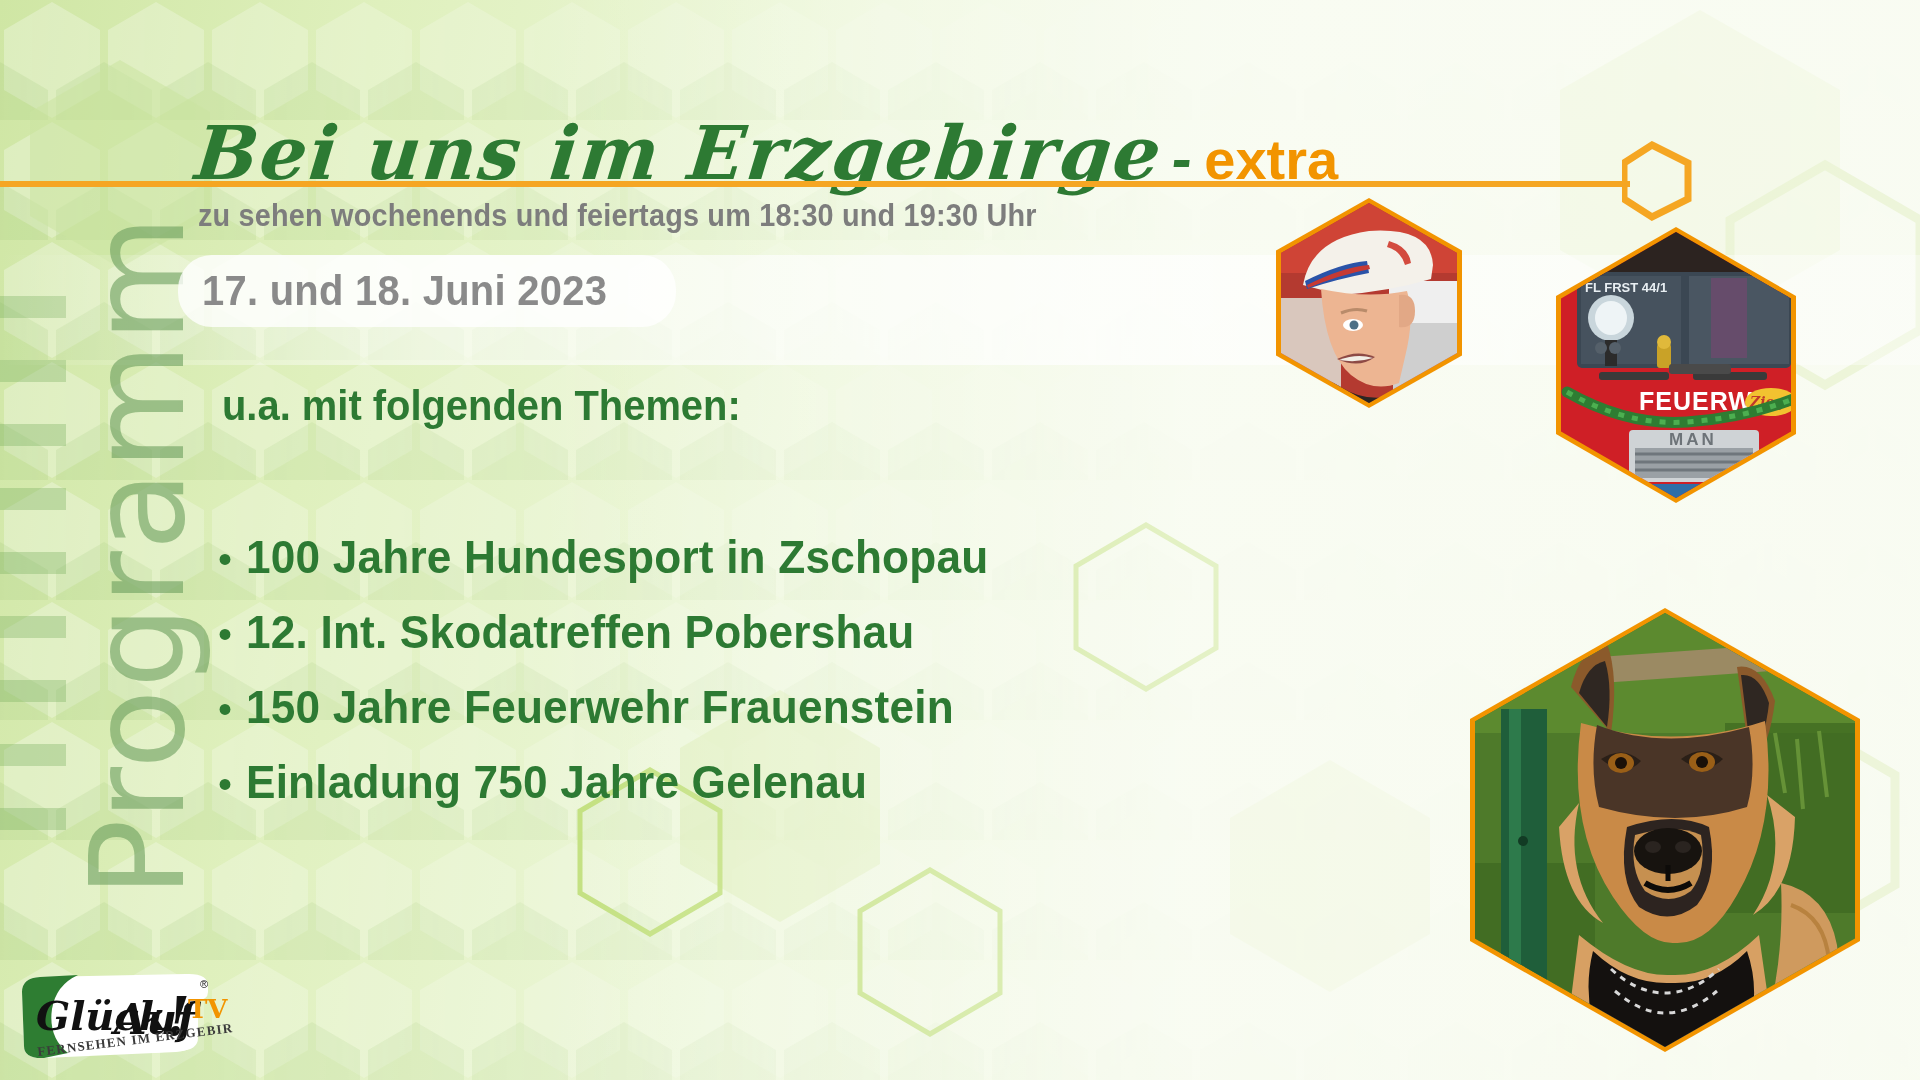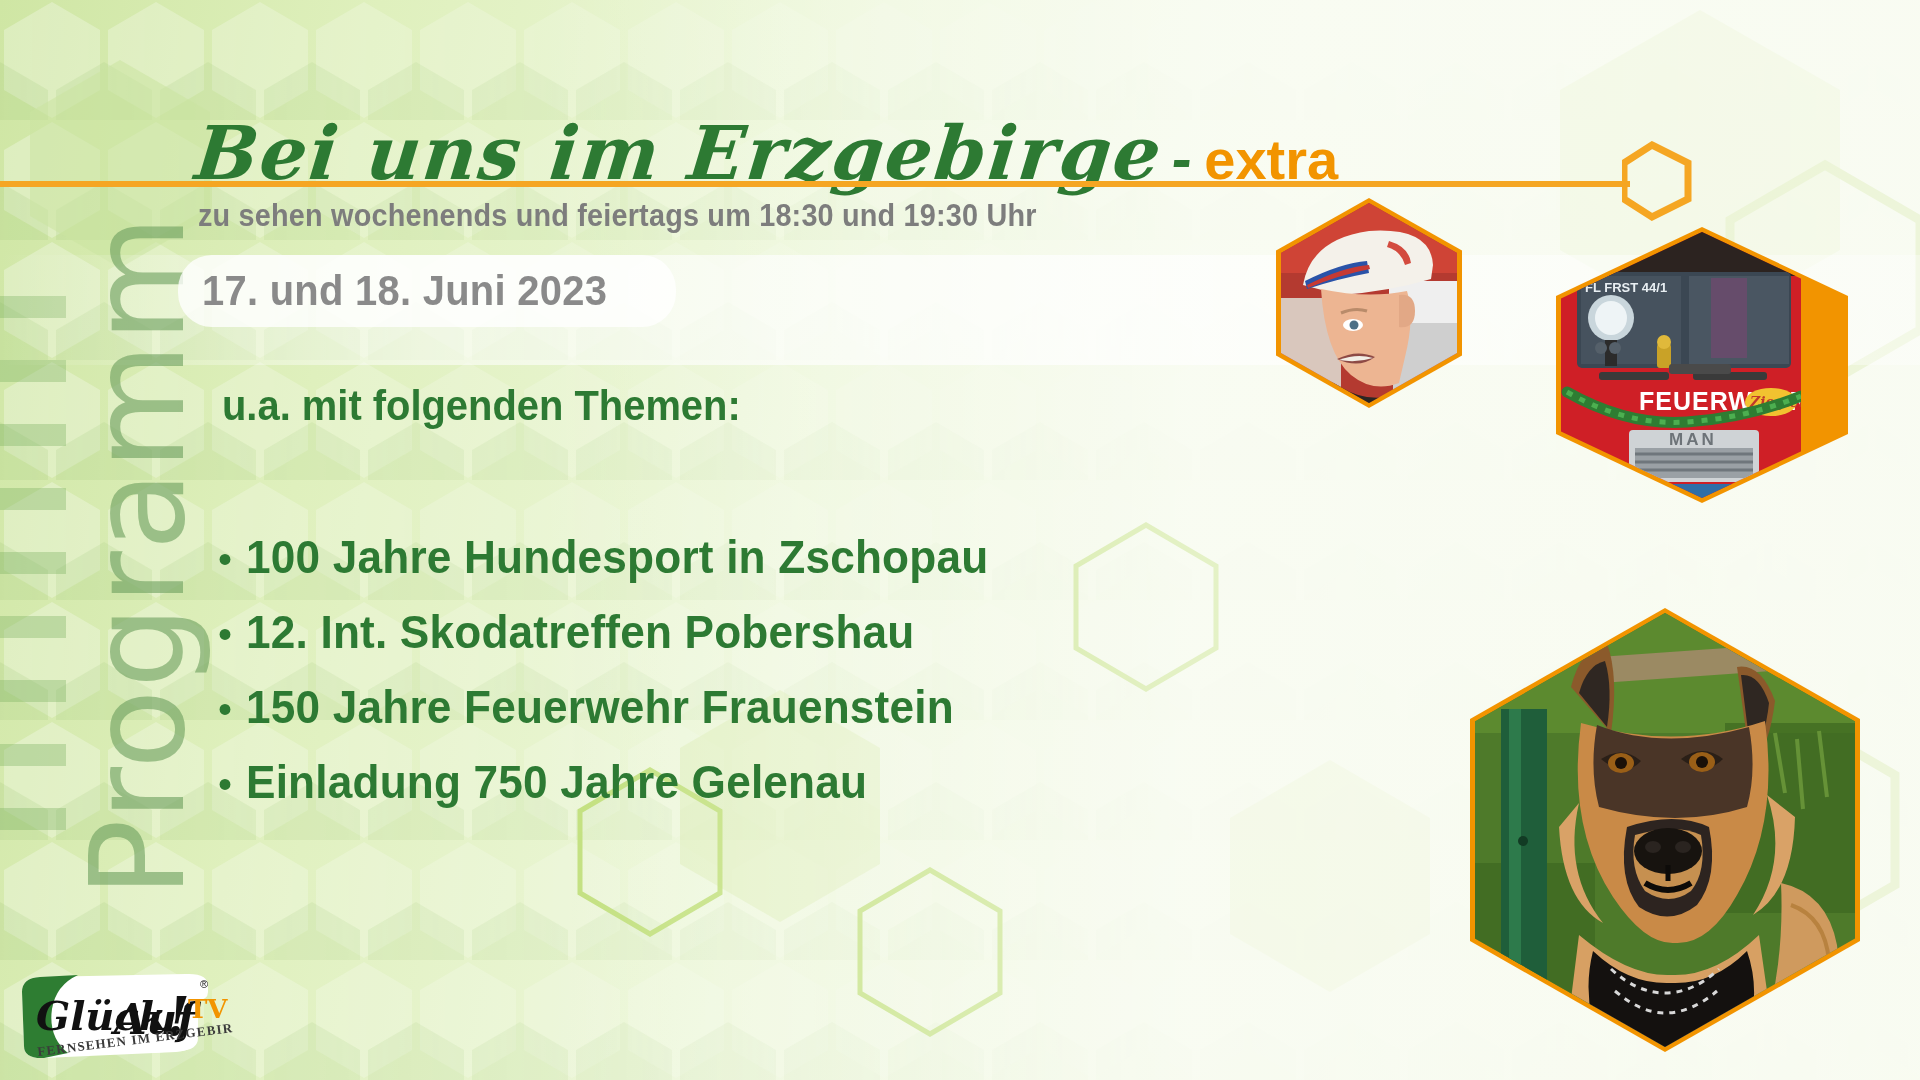--- a/index.html
+++ b/index.html
@@ -123,21 +123,21 @@
     background:#f29400;
   }
   .hexphoto .inner{
     position:absolute; inset:5px;
     clip-path:polygon(50% 0%, 100% 25%, 100% 75%, 50% 100%, 0% 75%, 0% 25%);
     overflow:hidden;
   }
   .hexphoto .inner > svg{ display:block; }
 
   #photo-man   { left:1276px; top:198px;  width:186px; height:210px; }
-  #photo-truck { left:1556px; top:227px;  width:292px; height:276px; }
+  #photo-truck { left:1556px; top:227px;  width:240px; height:276px; }
   #photo-dog   { left:1470px; top:608px;  width:390px; height:444px; }
 
   
   .logo{
     position:absolute; left:18px; bottom:16px;
     width:215px; height:92px;
   }
 </style>
 </head>
 <body>

